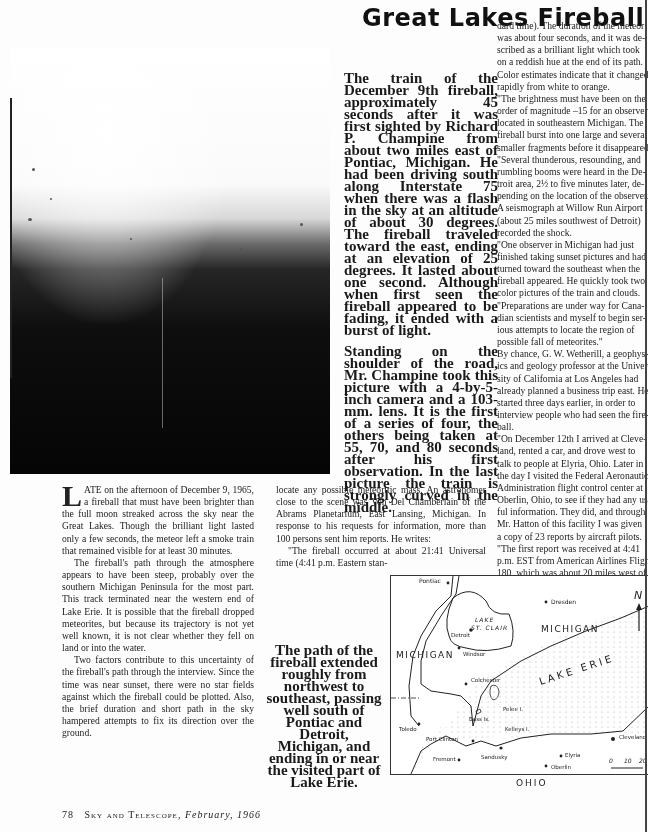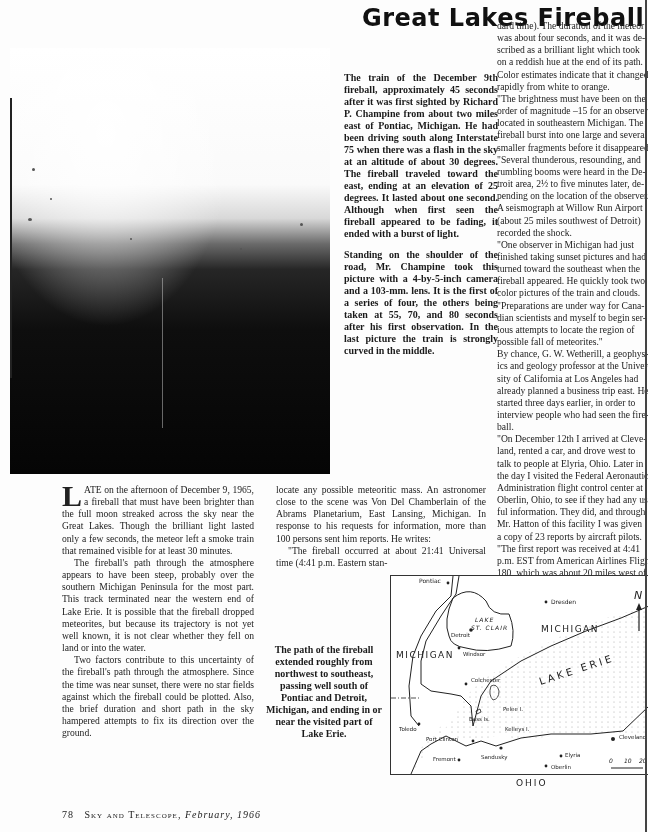--- a/index.html
+++ b/index.html
@@ -8,21 +8,21 @@
   .abs{position:absolute;}
   .title{left:362px;top:4px;width:290px;font-family:"DejaVu Sans","Liberation Sans",sans-serif;
          font-weight:bold;font-size:24px;letter-spacing:0.5px;white-space:nowrap;color:#111;}
   .photo{left:10px;top:48px;width:320px;height:426px;
     background:
       radial-gradient(ellipse at 30% 20%, rgba(255,255,255,0.9) 0%, rgba(255,255,255,0) 40%),
       linear-gradient(to bottom, #ffffff 0%, #fafafa 32%, #d8d8d8 40%, #6a6a6a 46%, #262626 52%, #0e0e0e 66%, #050505 100%);}
   .photo .speck{position:absolute;background:#555;border-radius:50%;}
   .photo .streak{position:absolute;left:152px;top:230px;width:1px;height:150px;background:rgba(200,200,200,0.5);}
   .photo .edge{position:absolute;left:0;top:50px;width:2px;height:280px;background:#222;}
-  .caption{font-size:10px;line-height:12px;font-weight:bold;text-align:justify;}
+  .caption{font-size:15px;line-height:12px;font-weight:bold;text-align:justify;}
   .cap1{left:344px;top:72px;width:154px;}
   .cap1 p{margin:0 0 9px 0;}
   .col{font-size:9.6px;line-height:12.15px;text-align:justify;color:#222;}
   .col p{margin:0;text-indent:12px;}
   .col p.noindent{text-indent:0;}
   .rcol{left:497px;top:20px;width:160px;overflow:hidden;white-space:nowrap;}
   .rcol .line{display:block;}
   .lcol{left:62px;top:484px;width:192px;}
   .lcol .dropcap{float:left;font-size:30px;line-height:24px;margin:0 2px 0 0;font-weight:bold;}
   .mcol{left:276px;top:484px;width:210px;}
@@ -102,21 +102,21 @@
     <span class="line">a copy of 23 reports by aircraft pilots.</span>
     <span class="line">  "The first report was received at 4:41</span>
     <span class="line">p.m. EST from American Airlines Flight</span>
     <span class="line">180, which was about 20 miles west of</span>
     <span class="line">Peck, Michigan (some 65 miles north</span>
   </div>
 
 <div class="abs col lcol">
   <p class="noindent"><span class="dropcap">L</span><span>ATE on the afternoon of December 9, 1965, a fireball that must have been brighter than the full moon streaked across the sky near the Great Lakes. Though the brilliant light lasted only a few seconds, the meteor left a smoke train that remained visible for at least 30 minutes.</span></p>
   <p>The fireball's path through the atmosphere appears to have been steep, probably over the southern Michigan Peninsula for the most part. This track terminated near the western end of Lake Erie. It is possible that the fireball dropped meteorites, but because its trajectory is not yet well known, it is not clear whether they fell on land or into the water.</p>
-  <p>Two factors contribute to this uncertainty of the fireball's path through the atmosphere. Since the time was near sunset, there were no star fields against which the fireball could be plotted. Also, the brief duration and short path in the sky hampered attempts to fix its direction over the ground.</p>
+  <p>Two factors contribute to this uncertainty of the fireball's path through the interview. Since the time was near sunset, there were no star fields against which the fireball could be plotted. Also, the brief duration and short path in the sky hampered attempts to fix its direction over the ground.</p>
 </div>
 
 <div class="abs col mcol">
   <p class="noindent">locate any possible meteoritic mass. An astronomer close to the scene was Von Del Chamberlain of the Abrams Planetarium, East Lansing, Michigan. In response to his requests for information, more than 100 persons sent him reports. He writes:</p>
   <p>"The fireball occurred at about 21:41 Universal time (4:41 p.m. Eastern stan-</p>
 </div>
 
 <div class="abs caption cap2">The path of the fireball extended roughly from northwest to southeast, passing well south of Pontiac and Detroit, Michigan, and ending in or near the visited part of Lake Erie.</div>
 
 <div class="abs map">

